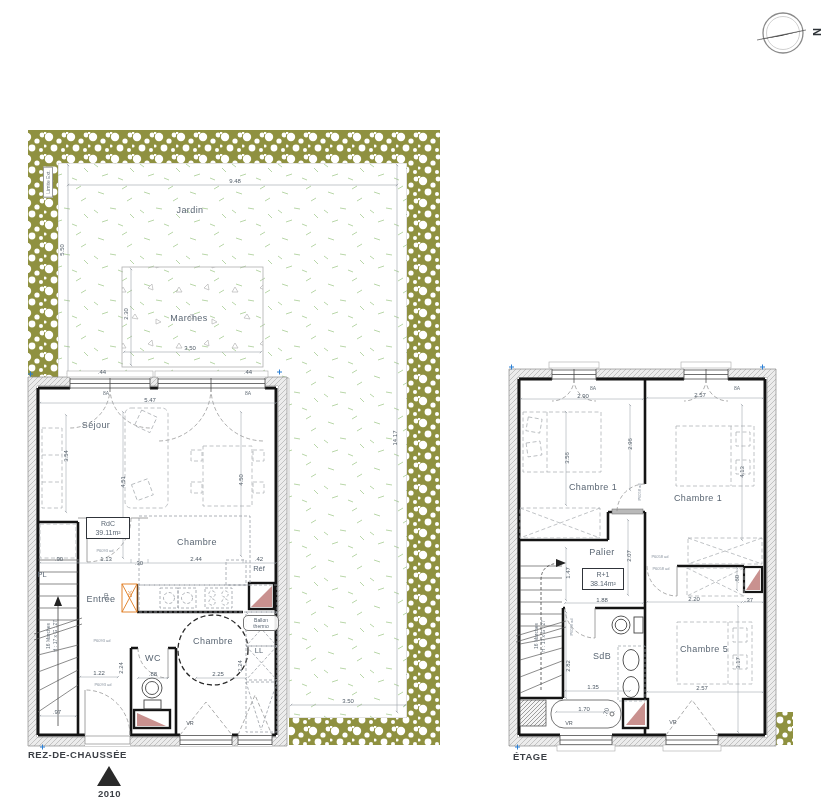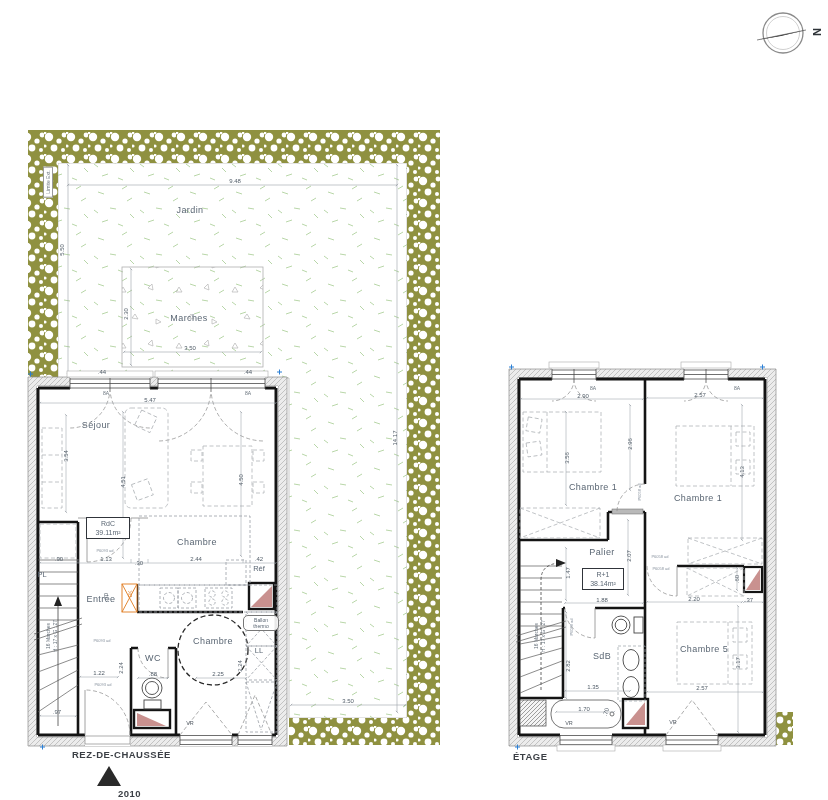--- a/index.html
+++ b/index.html
@@ -559,18 +559,18 @@
 <div class="tag-box" style="left:582px;top:568px;width:36px;">
   <div>R+1</div>
   <div>38.14m²</div>
 </div>
 
 <div class="balloon-box" style="left:243px;top:615px;width:28px;">
   <div>Ballon</div>
   <div>thermo</div>
 </div>
 
-<div class="lbl title" style="left:28px;top:750px;margin-left:44px;">REZ-DE-CHAUSSÉE</div>
+<div class="lbl title" style="left:28px;top:750px;">REZ-DE-CHAUSSÉE</div>
 <div class="lbl title" style="left:513px;top:752px;">ÉTAGE</div>
-<div class="lbl title" style="left:98px;top:789px;margin-left:20px;">2010</div>
+<div class="lbl title" style="left:98px;top:789px;">2010</div>
 <div class="north-n" style="left:817px;top:32px;">N</div>
 
 </div>
 
 </body></html>

